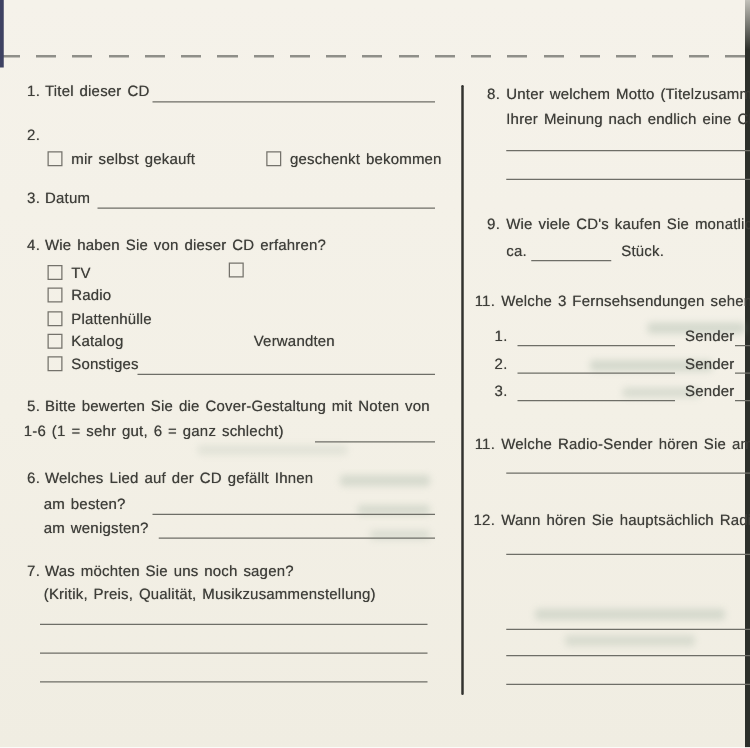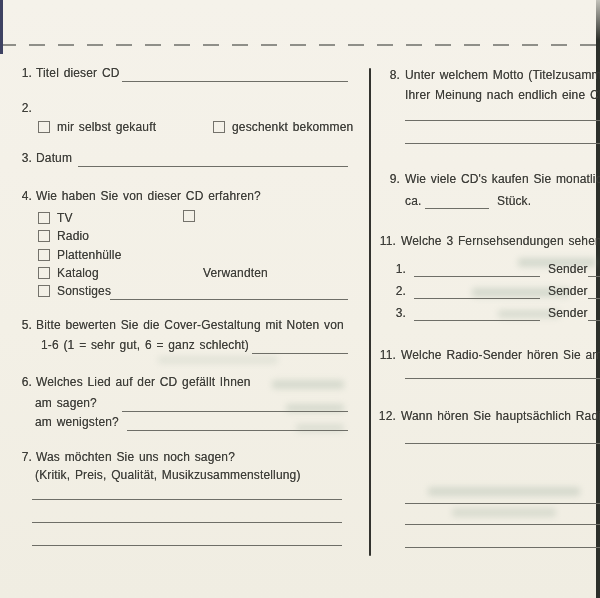--- a/index.html
+++ b/index.html
@@ -117,31 +117,31 @@
   <div class="opt" style="left:38px;top:284px">
     <span class="cb"></span>
     <span>Sonstiges</span>
   </div>
   <div class="wl" style="left:110px;top:299px;width:238px"></div>
 
   <div class="t" style="left:18px;top:318px">
     <span class="numL">5.</span>
     <span>Bitte bewerten Sie die Cover-Gestaltung mit Noten von</span>
   </div>
-  <div class="t" style="left:41px;top:338px">
+  <div class="t" style="left:19px;top:338px">
     <span>1-6 (1 = sehr gut, 6 = ganz schlecht)</span>
   </div>
   <div class="wl" style="left:252px;top:353px;width:96px"></div>
 
   <div class="t" style="left:18px;top:375px">
     <span class="numL">6.</span>
     <span>Welches Lied auf der CD gefällt Ihnen</span>
   </div>
   <div class="t" style="left:35px;top:396px">
-    <span>am sagen?</span>
+    <span>am besten?</span>
   </div>
   <div class="wl" style="left:122px;top:411px;width:226px"></div>
   <div class="t" style="left:35px;top:415px">
     <span>am wenigsten?</span>
   </div>
   <div class="wl" style="left:127px;top:430px;width:221px"></div>
 
   <div class="t" style="left:18px;top:450px">
     <span class="numL">7.</span>
     <span>Was möchten Sie uns noch sagen?</span>

